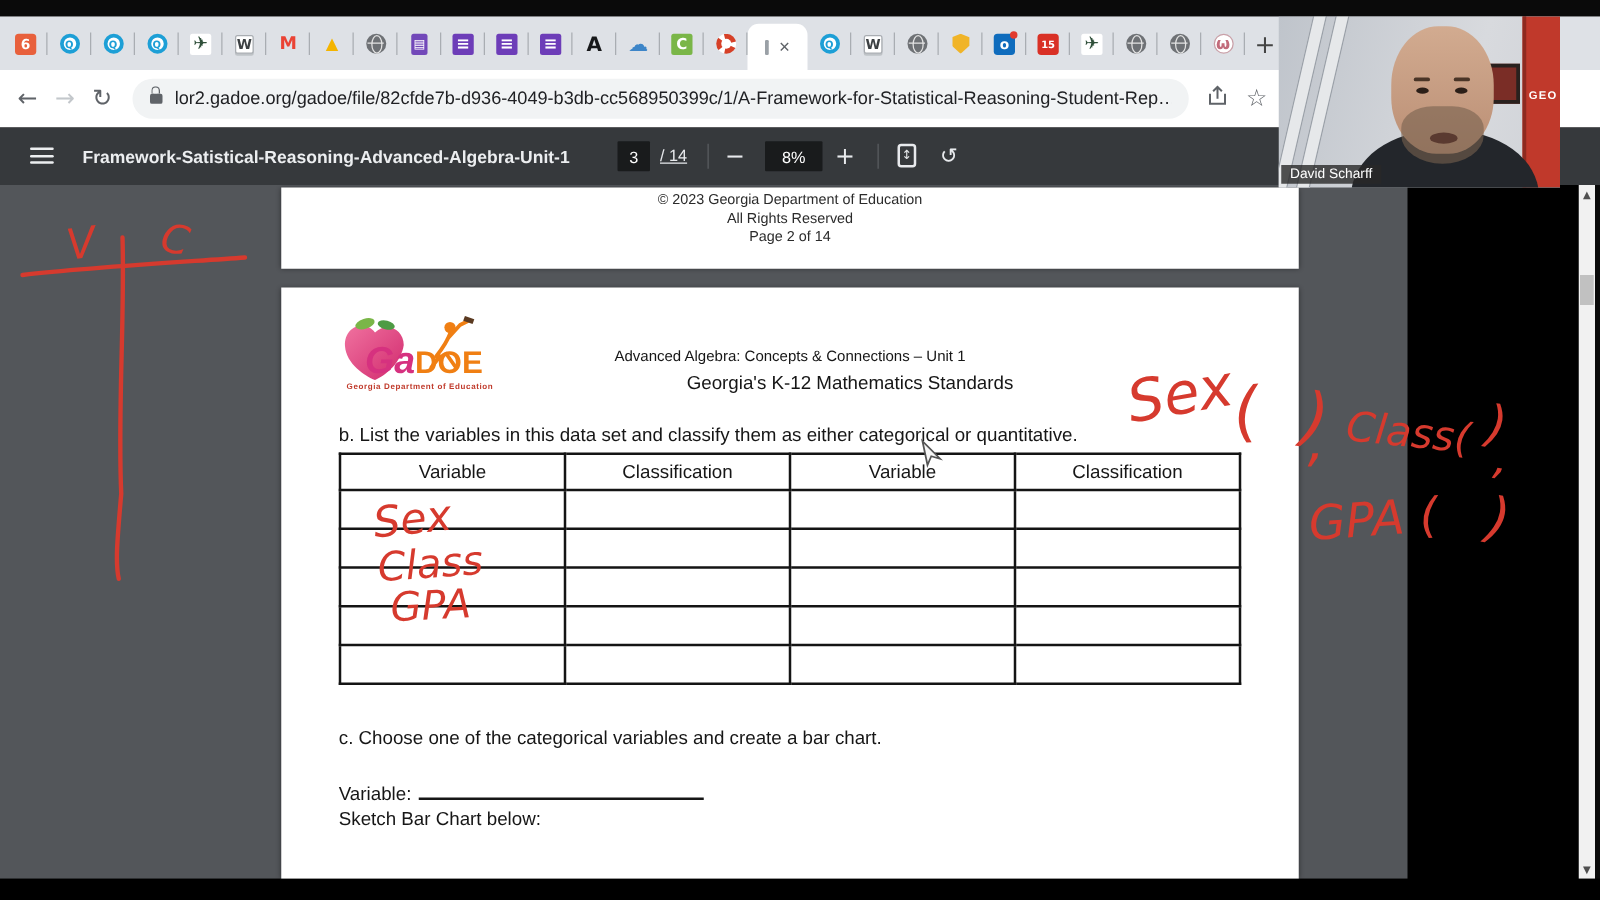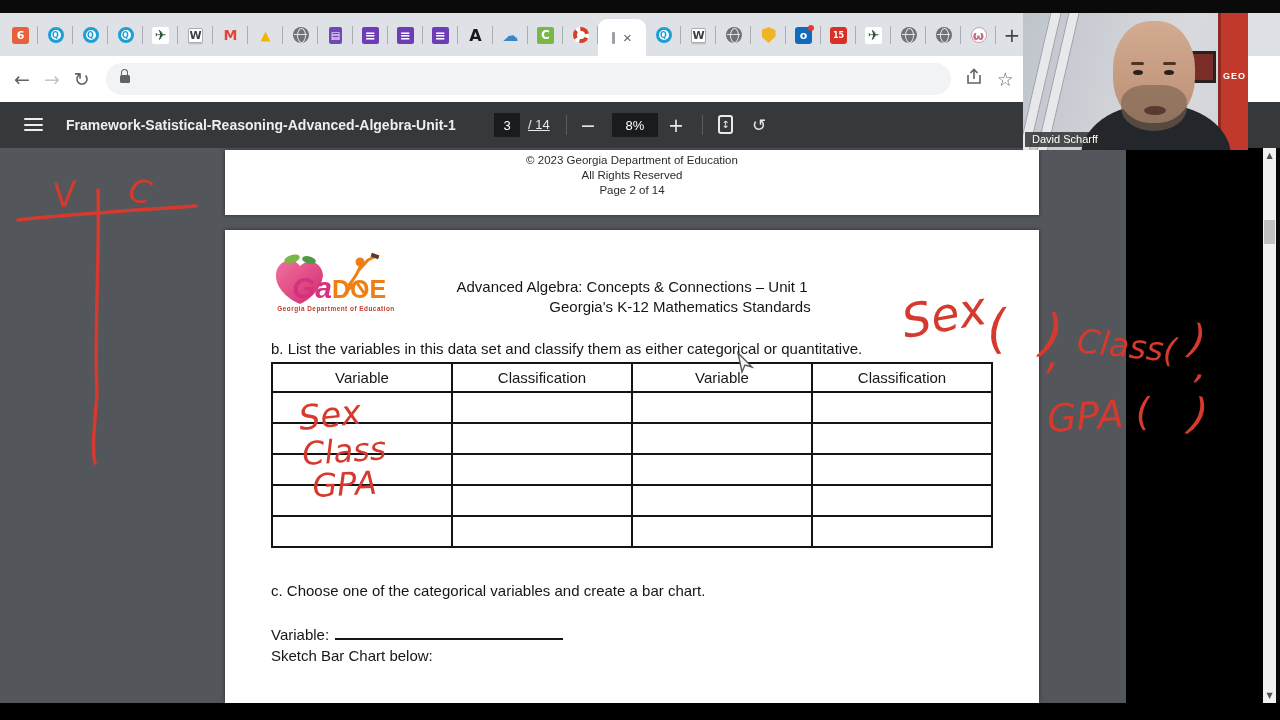--- a/index.html
+++ b/index.html
@@ -79,21 +79,21 @@
 
   
   #pdfarea{position:absolute;left:0;top:148px;width:1126px;height:555px;background:#53565a;z-index:1;}
   .page{position:absolute;left:225px;width:814px;background:#fff;box-shadow:0 0 4px rgba(0,0,0,.45);}
   #page2{top:2px;height:65px;}
   #page2 .foot{text-align:center;font-size:11.5px;color:#2b2b2b;line-height:15px;}
   #page2 .footwrap{padding-top:3px;}
   #page3{top:82px;height:473px;}
 
   
-  #p3title1{position:absolute;left:0;top:48px;width:100%;text-align:center;font-size:15px;color:#161616;}
+  #p3title1{position:absolute;left:0;top:48px;width:100%;text-align:center;font-size:12px;color:#161616;}
   #p3title2{position:absolute;left:0;top:68px;width:100%;text-align:center;font-size:15px;color:#161616;padding-left:48px;}
   #qb{position:absolute;left:46px;top:110px;font-size:15px;color:#161616;}
   #vtable{position:absolute;left:46px;top:132px;border-collapse:collapse;}
   #vtable th,#vtable td{border:2px solid #141414;width:180px;box-sizing:border-box;
         font-size:15px;font-weight:normal;color:#161616;text-align:center;padding:0;}
   #vtable th{height:29px;}
   #vtable td{height:31px;}
   #qc{position:absolute;left:46px;top:352px;font-size:15px;color:#161616;}
   #varline{position:absolute;left:46px;top:395px;font-size:15px;color:#161616;}
   #varline .vline{display:inline-block;width:228px;border-bottom:2px solid #161616;height:13px;margin-left:6px;}
@@ -226,20 +226,21 @@
       </div>
     <div id="newtab" class="uico">+</div>
   </div>
 
   <div id="addrrow">
     <span class="navbtn uico">←</span>
     <span class="navbtn uico dis">→</span>
     <span class="navbtn uico">↻</span>
     <div id="addrpill">
       <span class="lock"></span>
+      <span id="urltext">lor2.gadoe.org/gadoe/file/82cfde7b-d936-4049-b3db-cc568950399c/1/A-Framework-for-Statistical-Reasoning-Student-Rep…</span>
     </div>
     <span class="actico">
       <svg width="18" height="18" viewBox="0 0 18 18">
           <path d="M3 7v8h12V7" fill="none" stroke="#5f6368" stroke-width="1.6"></path>
           <path d="M9 11V2M5.5 5 9 1.5 12.5 5" fill="none" stroke="#5f6368" stroke-width="1.6"></path>
         </svg>
     </span>
     <span class="actico uico" style="font-size:19px;">☆</span>
     <span id="cloudext" class="uico">☁</span>
     <span id="profileico"></span>

